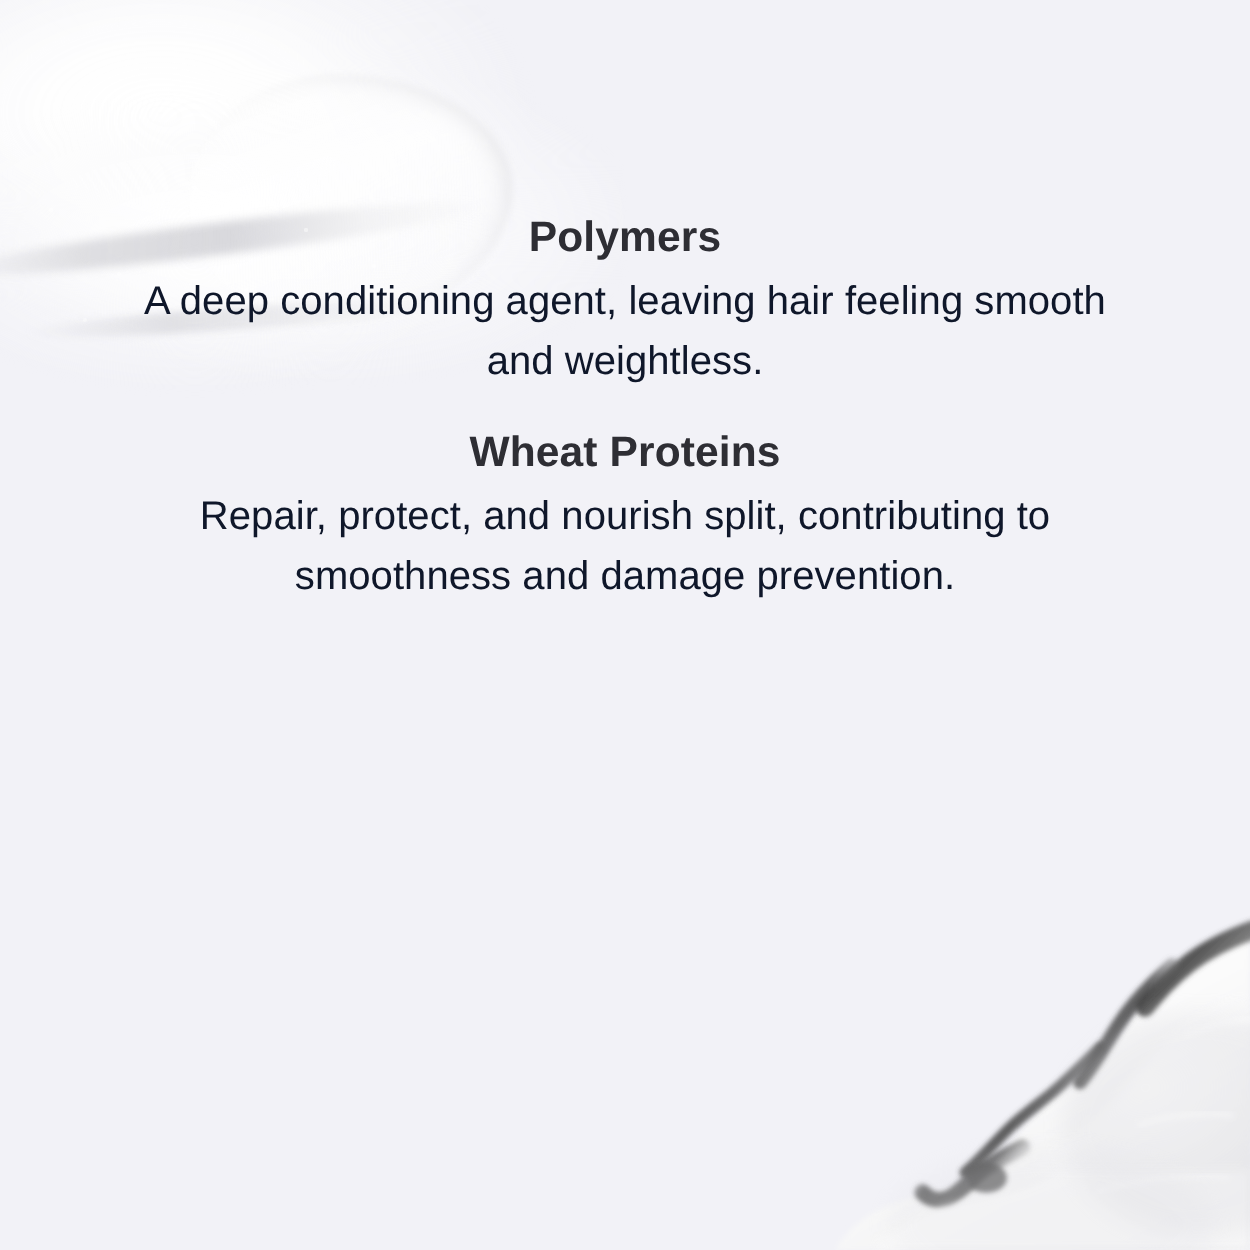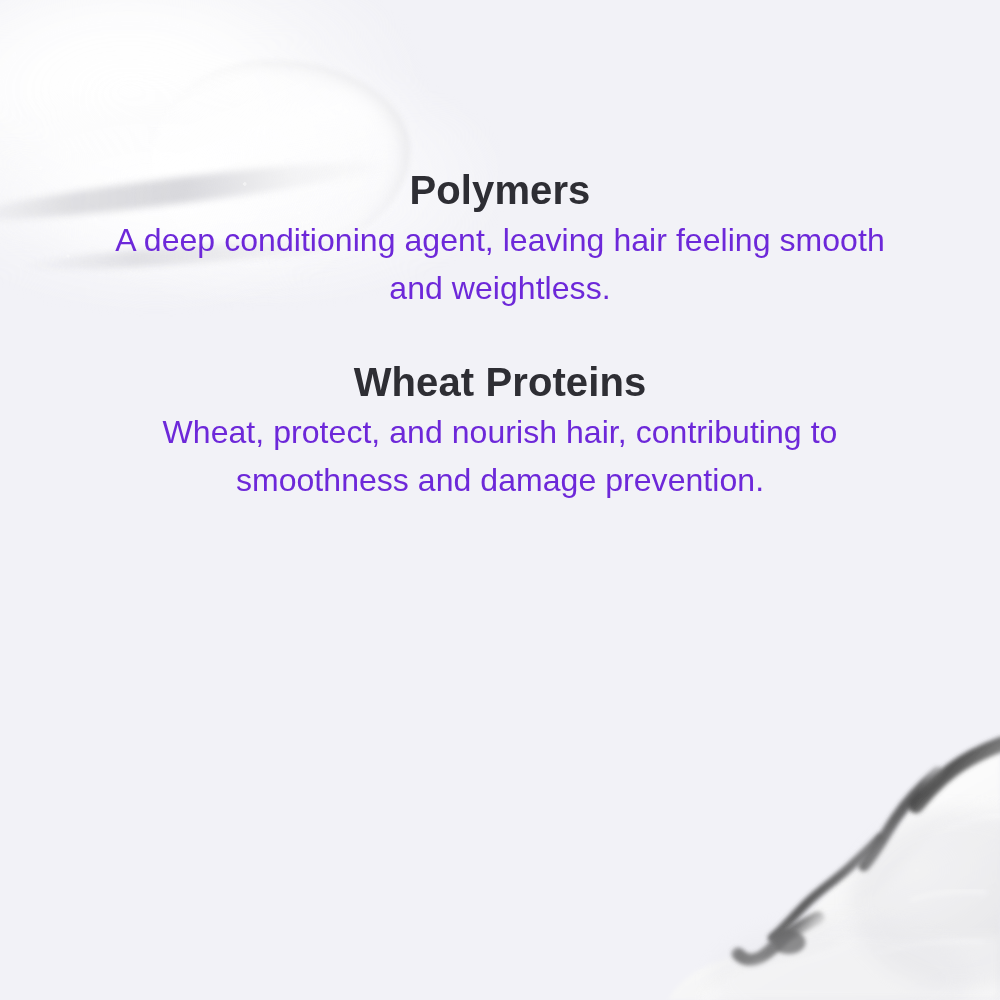--- a/index.html
+++ b/index.html
@@ -146,35 +146,35 @@
     align-items: center;
     padding-top: 168px;
     box-sizing: border-box;
   }
 
   .block {
     width: 880px;
     text-align: center;
     margin: 0 auto;
   }
-  .block + .block { margin-top: 48px; }
+  .block + .block { margin-top: 28px; }
 
   .block-title {
-    font-size: 40px;
+    font-size: 34px;
     font-weight: bold;
     line-height: 44px;
     color: #2e2e34;
     letter-spacing: 0.1px;
     margin: 0 0 4px 0;
   }
   .block-body {
     font-size: 32px;
     font-weight: normal;
     line-height: 48px;
-    color: #6d28d9;
+    color: #0f172a;
     letter-spacing: 0.05px;
     margin: 0;
     max-width: 830px;
     margin-left: auto;
     margin-right: auto;
   }
 </style>
 </head>
 <body>
 
@@ -285,18 +285,18 @@
 
   <div id="content">
 
     <div class="block">
       <h2 class="block-title">Polymers</h2>
       <p class="block-body">A deep conditioning agent, leaving hair feeling smooth and weightless.</p>
     </div>
 
     <div class="block">
       <h2 class="block-title">Wheat Proteins</h2>
-      <p class="block-body">Wheat, protect, and nourish hair, contributing to smoothness and damage prevention.</p>
+      <p class="block-body">Repair, protect, and nourish split, contributing to smoothness and damage prevention.</p>
     </div>
 
 
   </div>
 </div>
 
 </body></html>

